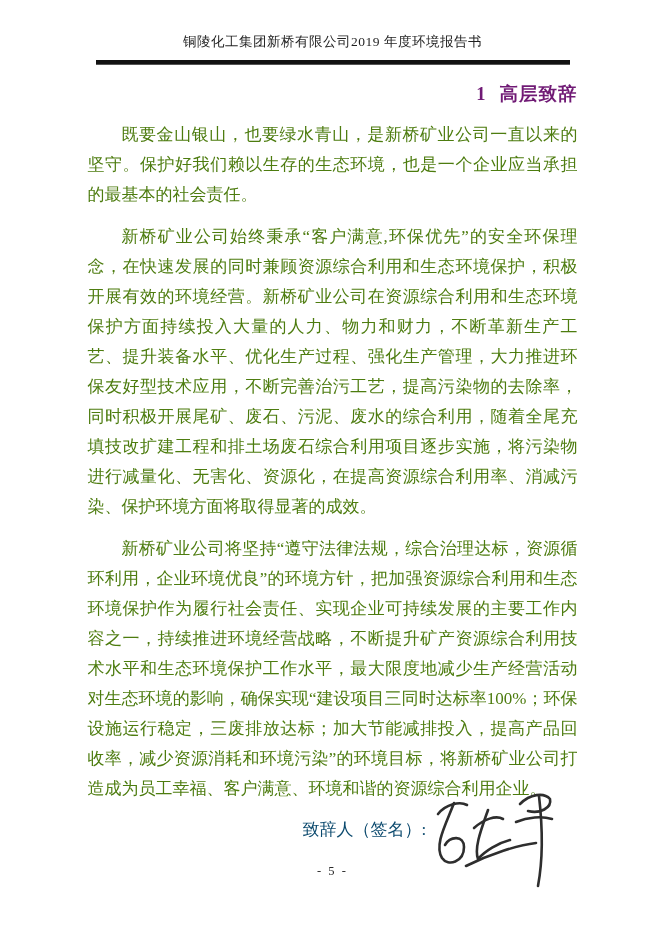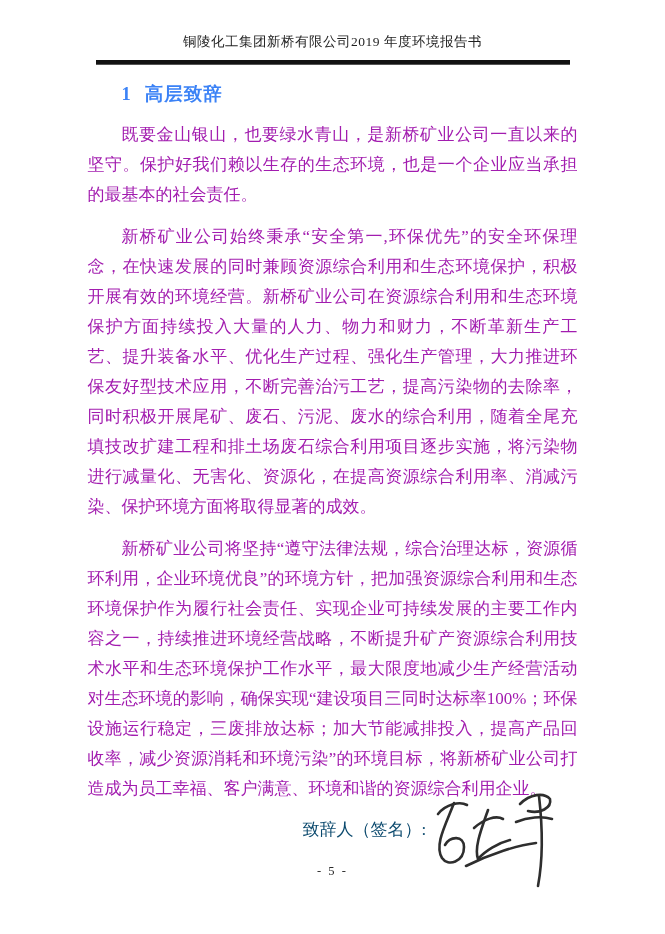--- a/index.html
+++ b/index.html
@@ -22,31 +22,32 @@
     width:474px; height:4px;
     background:#121212;
     margin:9px auto 0 auto;
     border-bottom:1px solid #555;
   }
   .content { width:490px; margin:0 auto; }
   .section-title {
     margin:16px 0 0 34px;
     font-size:18.5px;
     font-weight:bold;
-    color:#3b82f6;
+    color:#701a75;
     letter-spacing:1px;
+    text-align:right;
   }
   .section-title .sec-num { display:inline-block; margin-right:13px; }
   p.para {
     font-size:17px;
     line-height:30px;
     text-align:justify;
     text-indent:2em;
     margin:12px 0 0 0;
-    color:#a21caf;
+    color:#4d7c0f;
   }
   p.para.first { margin-top:14px; }
   .signature-row { position:relative; height:100px; }
   .signature-label {
     position:absolute; left:215px; top:14px;
     font-size:17px; color:#0c4a6e;
     white-space:nowrap;
   }
   .signature-svg { position:absolute; left:330px; top:-22px; }
   .footer {
@@ -67,21 +68,21 @@
   <div class="header-rule"></div>
 
   <div class="content">
 
     <div class="section-title">
       <span class="sec-num">1</span><span>高层致辞</span>
     </div>
 
     <p class="para first">既要金山银山，也要绿水青山，是新桥矿业公司一直以来的坚守。保护好我们赖以生存的生态环境，也是一个企业应当承担的最基本的社会责任。</p>
 
-    <p class="para">新桥矿业公司始终秉承“安全第一,环保优先”的安全环保理念，在快速发展的同时兼顾资源综合利用和生态环境保护，积极开展有效的环境经营。新桥矿业公司在资源综合利用和生态环境保护方面持续投入大量的人力、物力和财力，不断革新生产工艺、提升装备水平、优化生产过程、强化生产管理，大力推进环保友好型技术应用，不断完善治污工艺，提高污染物的去除率，同时积极开展尾矿、废石、污泥、废水的综合利用，随着全尾充填技改扩建工程和排土场废石综合利用项目逐步实施，将污染物进行减量化、无害化、资源化，在提高资源综合利用率、消减污染、保护环境方面将取得显著的成效。</p>
+    <p class="para">新桥矿业公司始终秉承“客户满意,环保优先”的安全环保理念，在快速发展的同时兼顾资源综合利用和生态环境保护，积极开展有效的环境经营。新桥矿业公司在资源综合利用和生态环境保护方面持续投入大量的人力、物力和财力，不断革新生产工艺、提升装备水平、优化生产过程、强化生产管理，大力推进环保友好型技术应用，不断完善治污工艺，提高污染物的去除率，同时积极开展尾矿、废石、污泥、废水的综合利用，随着全尾充填技改扩建工程和排土场废石综合利用项目逐步实施，将污染物进行减量化、无害化、资源化，在提高资源综合利用率、消减污染、保护环境方面将取得显著的成效。</p>
 
     <p class="para">新桥矿业公司将坚持“遵守法律法规，综合治理达标，资源循环利用，企业环境优良”的环境方针，把加强资源综合利用和生态环境保护作为履行社会责任、实现企业可持续发展的主要工作内容之一，持续推进环境经营战略，不断提升矿产资源综合利用技术水平和生态环境保护工作水平，最大限度地减少生产经营活动对生态环境的影响，确保实现“建设项目三同时达标率100%；环保设施运行稳定，三废排放达标；加大节能减排投入，提高产品回收率，减少资源消耗和环境污染”的环境目标，将新桥矿业公司打造成为员工幸福、客户满意、环境和谐的资源综合利用企业。</p>
 
     <div class="signature-row">
       <span class="signature-label">致辞人（签名）:</span>
       <svg class="signature-svg" width="150" height="112" viewBox="0 0 150 112" fill="none" xmlns="http://www.w3.org/2000/svg">
         <g stroke="#2e2e2e" stroke-width="2.6" stroke-linecap="round" fill="none">
           <path d="M20,32 C28,22 42,19 49,23"></path>
           <path d="M36,21 C28,42 16,63 24,76 C30,85 46,80 46,65 C46,53 32,54 27,63"></path>
           <path d="M56,46 C66,37 78,33 85,37"></path>

